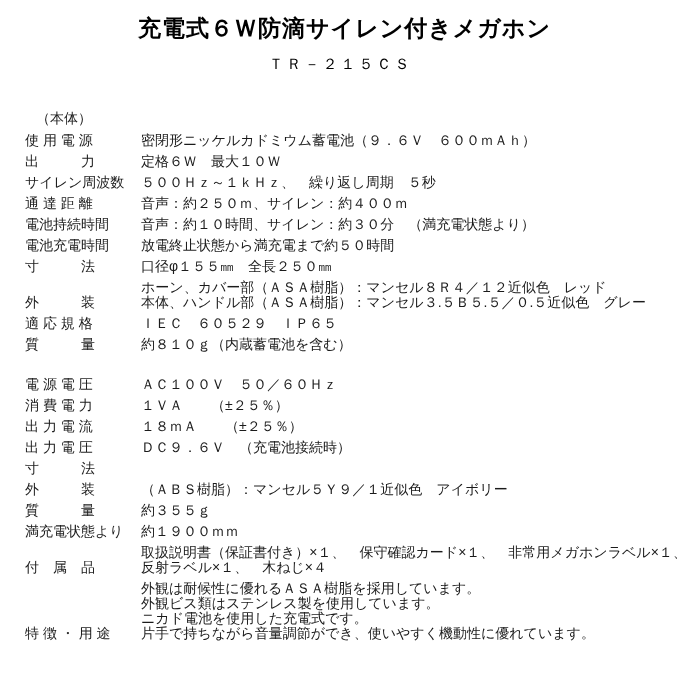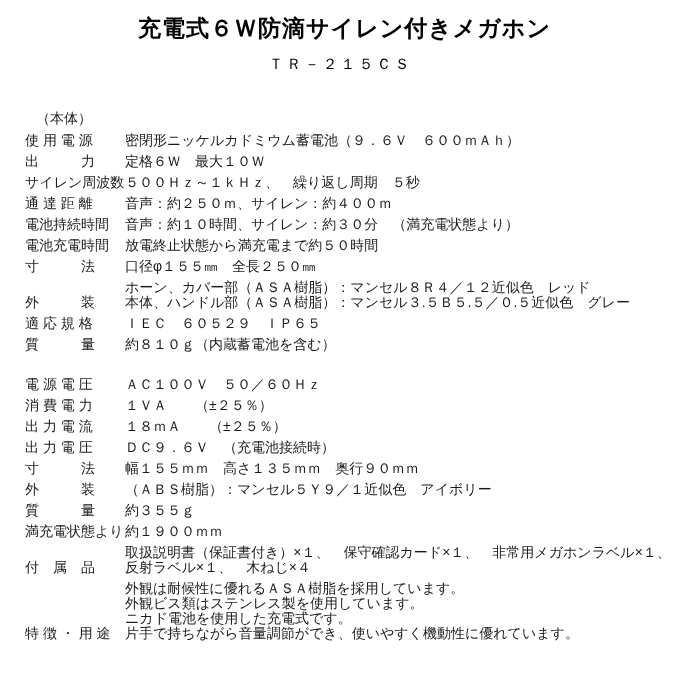--- a/index.html
+++ b/index.html
@@ -51,21 +51,21 @@
     display: flex;
     align-items: flex-end;
     margin: 0 0 6px 25px;
   }
   .spec-label {
     flex: 0 0 100px;
     line-height: 15px;
     white-space: pre;
   }
   .spec-value {
-    margin-left: 0;
+    margin-left: 16px;
     line-height: 15px;
   }
   .value-line {
     white-space: pre;
   }
 </style>
 </head>
 <body>
 
 <div class="page">
@@ -175,23 +175,20 @@
 
       <div class="spec-row">
         <div class="spec-label">出 力 電 圧</div>
         <div class="spec-value">
           <div class="value-line">ＤＣ９．６Ｖ　（充電池接続時）</div>
         </div>
       </div>
 
       <div class="spec-row">
         <div class="spec-label">寸　　　法</div>
-        <div class="spec-value">
-          <div class="value-line">幅１５５ｍｍ　高さ１３５ｍｍ　奥行９０ｍｍ</div>
-        </div>
       </div>
 
       <div class="spec-row">
         <div class="spec-label">外　　　装</div>
         <div class="spec-value">
           <div class="value-line">（ＡＢＳ樹脂）：マンセル５Ｙ９／１近似色　アイボリー</div>
         </div>
       </div>
 
       <div class="spec-row">

